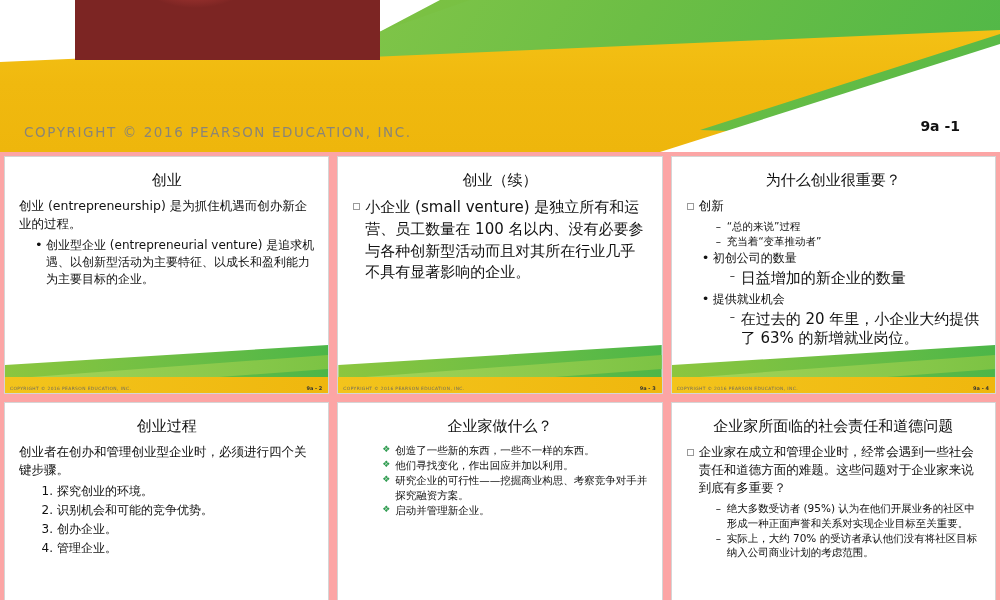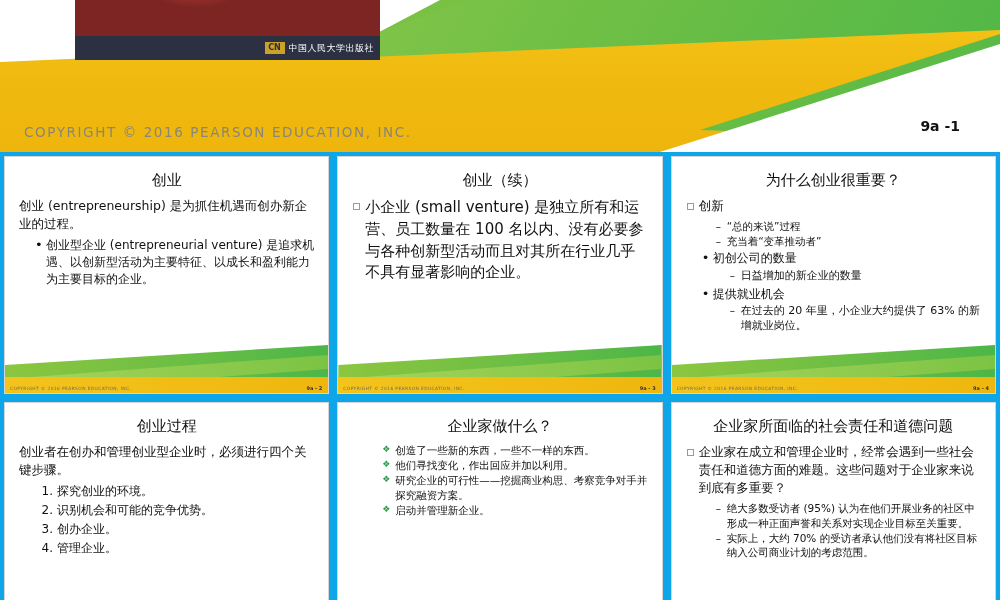--- a/index.html
+++ b/index.html
@@ -64,21 +64,21 @@
     color:#8a8577;font-weight:normal;
   }
   .banner .slideno{
     position:absolute;right:40px;top:118px;font-size:14px;font-weight:bold;color:#111111;
   }
 
   
   .grid{
     position:absolute;left:0;top:152px;width:1000px;height:448px;
     display:grid;grid-template-columns:repeat(3,333.33px);grid-template-rows:246px 212px;
-    background:#0ea5e9;
+    background:#fca5a5;
   }
   .cell{position:relative;overflow:hidden;box-sizing:border-box;padding:0;}
   .slide{
     position:absolute;left:4px;top:4px;right:4px;bottom:4px;
     background:#ffffff;border:1px solid #d5d5d5;overflow:hidden;
   }
   .slide .title{
     text-align:center;font-size:15px;color:#111;margin:14px 10px 8px 10px;line-height:1.2;
   }
   .slide .body{padding:0 14px;color:#111;}
@@ -104,21 +104,21 @@
   .band .cpr{
     position:absolute;left:5px;bottom:2px;font-size:4.4px;letter-spacing:0.4px;color:#6f6a5e;
   }
   .band .num{
     position:absolute;right:6px;bottom:2px;font-size:5px;color:#333;font-weight:bold;
   }
   .l0{font-size:12.5px;line-height:1.45;margin:0 0 4px 0;}
   .l0big{font-size:15px;line-height:1.45;margin:0 0 4px 0;}
   .l1{font-size:12px;line-height:1.4;margin:2px 0 2px 16px;}
   .l2{font-size:10.5px;line-height:1.35;margin:1px 0 1px 30px;}
-  .l3{font-size:11px;line-height:1.3;margin:1px 0 1px 44px;}
+  .l3{font-size:15px;line-height:1.3;margin:1px 0 1px 44px;}
 
   .bullet-sq{position:relative;padding-left:13px;}
   .bullet-sq:before{
     content:"";position:absolute;left:1px;top:6px;width:5px;height:5px;
     border:1.2px solid #9a9a9a;background:transparent;
   }
   .bullet-dot{position:relative;padding-left:11px;}
   .bullet-dot:before{
     content:"•";position:absolute;left:0;top:-1px;font-size:13px;color:#111;
   }
@@ -140,24 +140,20 @@
 
   <div class="banner">
     <div class="yellowbase"></div>
     <div class="whitewedge"></div>
     <div class="greenwedge"></div>
     <div class="greenwedge2"></div>
     <div class="whitecut"></div>
 
     <div class="photo">
       <div class="img"></div>
-      <div class="pubbar">
-        <span class="logo">CN</span>
-        <span class="pname">中国人民大学出版社</span>
-      </div>
     </div>
 
     <div class="copyright">COPYRIGHT © 2016 PEARSON EDUCATION, INC.</div>
     <div class="slideno">9a -1</div>
   </div>
 
   <div class="grid">
 
     <div class="cell">
       <div class="slide">

